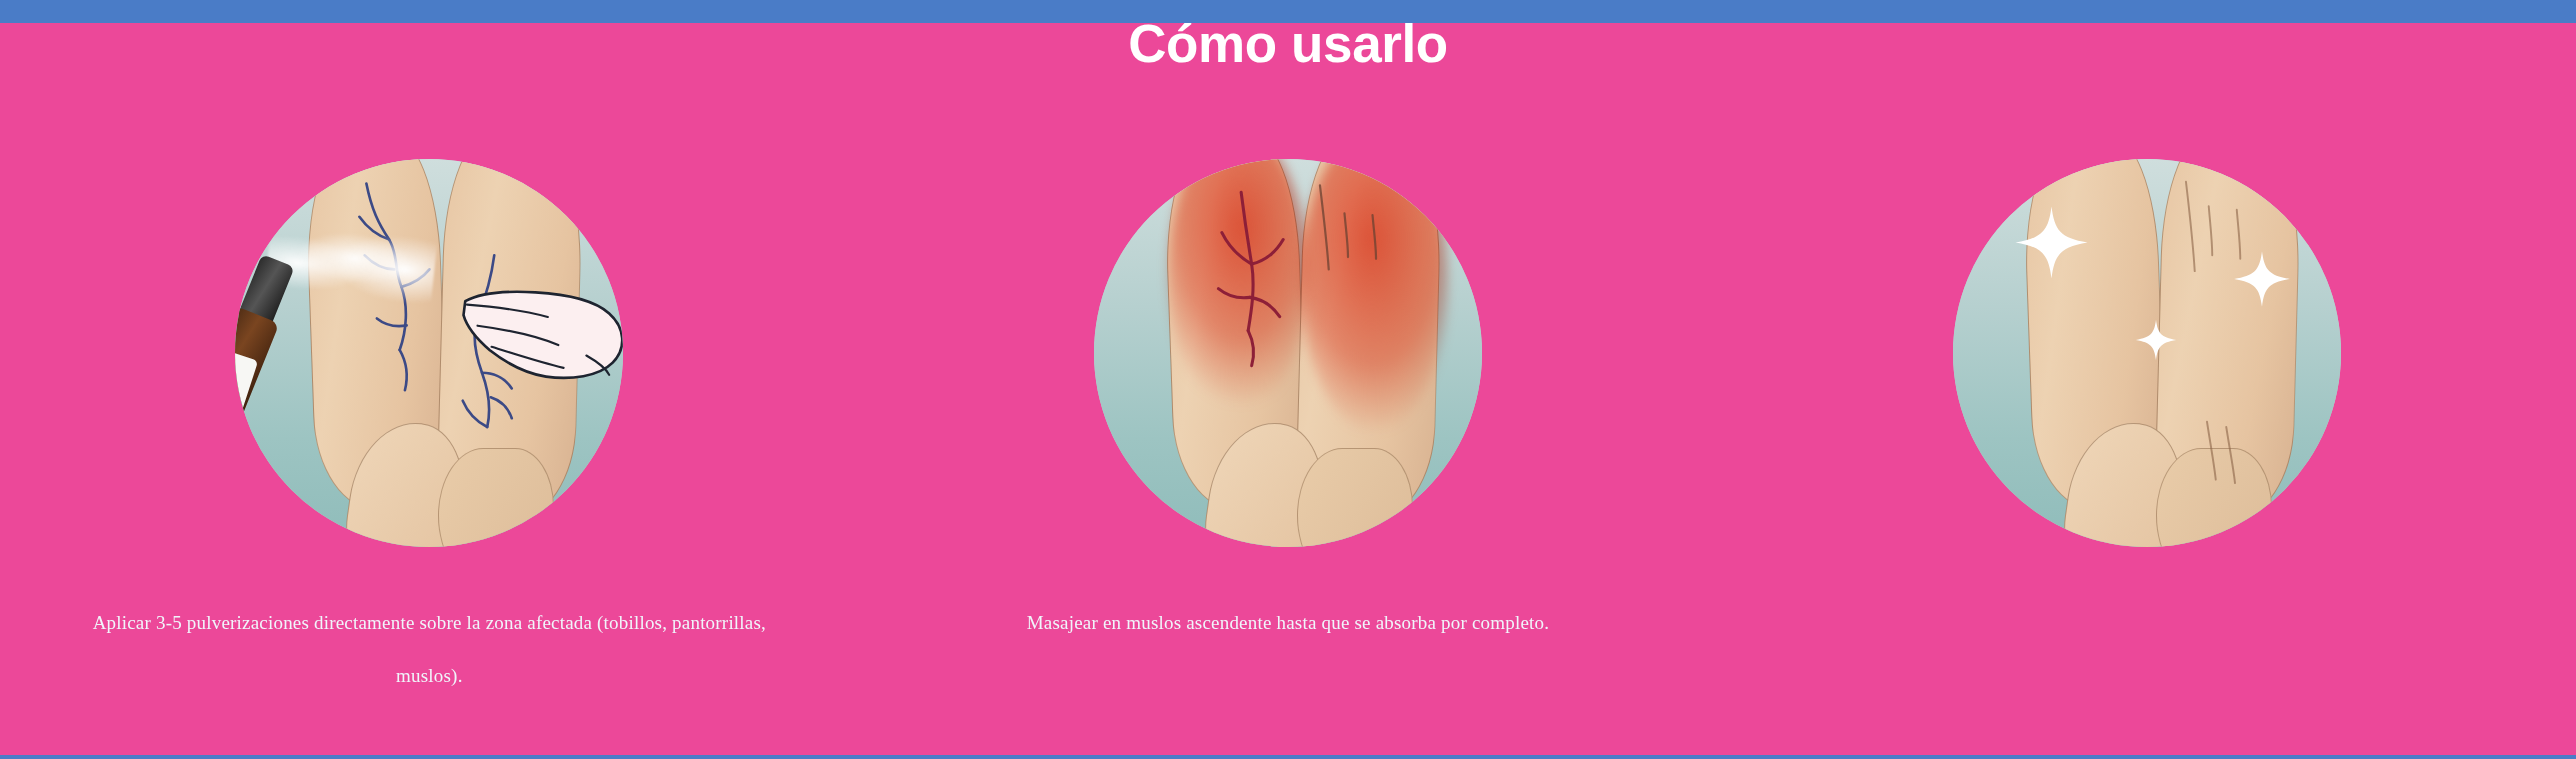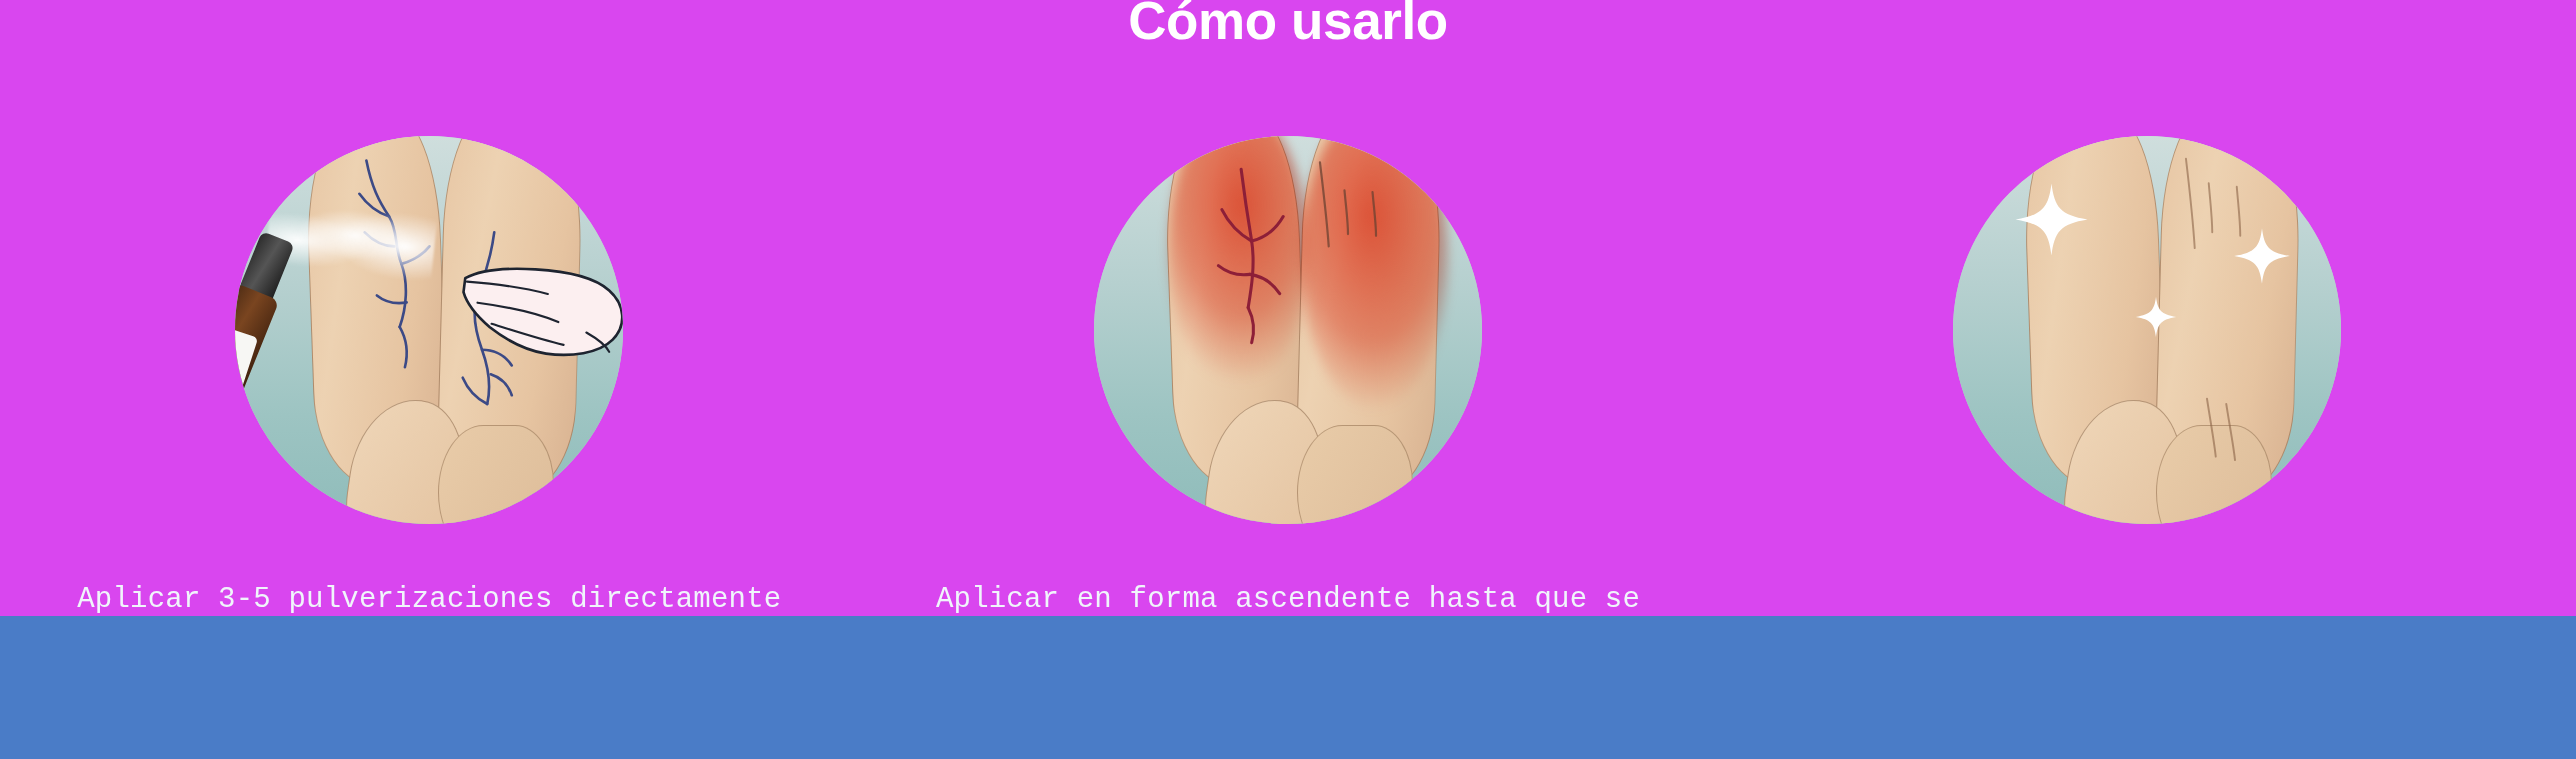--- a/index.html
+++ b/index.html
@@ -13,23 +13,24 @@
 
   body {
     background: #4a7cc7;
     font-family: "Liberation Sans", sans-serif;
     -webkit-font-smoothing: antialiased;
   }
 
   .section {
     position: relative;
     width: 2576px;
-    height: 616px;
-    background: #d946ef;
+    height: 732px;
+    background: #ec4899;
     overflow: hidden;
+    margin-top: 23px;
   }
 
   
   .section-title {
     position: absolute;
     top: -12.3px;
     left: 0;
     width: 100%;
     text-align: center;
     color: #ffffff;
@@ -227,22 +228,22 @@
   .sparkle-1 { left: 61px;  top: 46px;  width: 75px;  height: 75px; }
   .sparkle-2 { left: 280px; top: 91px; width: 58px;  height: 58px; }
   .sparkle-3 { left: 182px; top: 160px; width: 42px;  height: 42px; }
 
   
   .step-caption {
     margin-top: 49px;
     width: 719px;
     text-align: center;
     color: #f0f5fb;
-    font-family: Liberation Mono, monospace;
-    font-size: 29px;
+    font-family: Liberation Serif, serif;
+    font-size: 19px;
     font-weight: 400;
     line-height: 53px;
     letter-spacing: 0.2px;
   }
 </style>
 </head>
 <body>
 
 <div class="section">
 
@@ -327,21 +328,21 @@
             </g>
             <g fill="none" stroke="#6b4232" stroke-width="2.5" stroke-linecap="round" opacity=".75">
               <path d="M258 30 C262 64, 266 96, 268 126"></path>
               <path d="M286 62 C288 84, 290 98, 290 112"></path>
               <path d="M318 64 C320 86, 322 100, 322 114"></path>
             </g>
           </svg>
         </div>
       </div>
 
-      <p class="step-caption">Aplicar en forma ascendente hasta que se absorba por completo.</p>
+      <p class="step-caption">Masajear en muslos ascendente hasta que se absorba por completo.</p>
     </div>
 
     <div class="step">
       <div class="step-figure">
         <div class="scene"></div>
 
         <div class="leg leg-left"></div>
         <div class="leg leg-right"></div>
         <div class="foot-a"></div>
         <div class="foot-b"></div>

